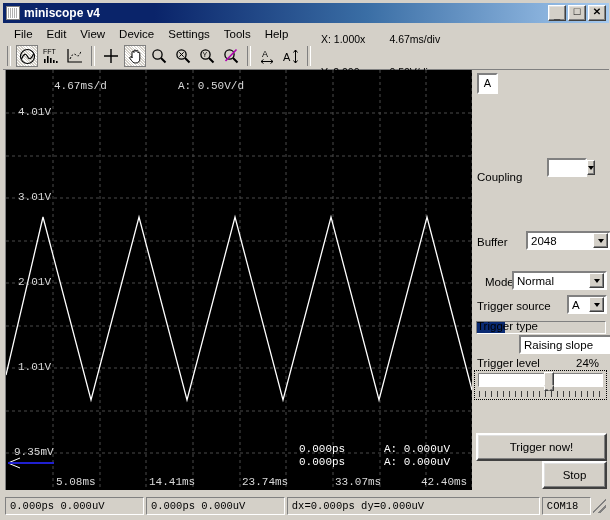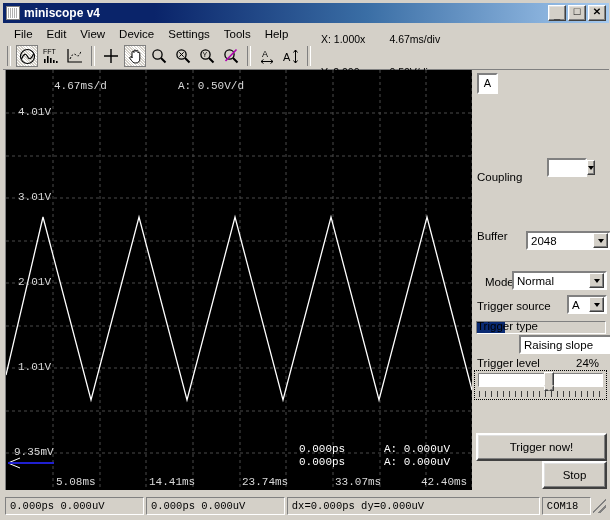--- a/index.html
+++ b/index.html
@@ -397,21 +397,21 @@
     <div class="chan-btn">A</div>
 
     <div class="lbl" style="left:5px;top:93px;margin-top:8px;">Coupling</div>
     <div class="combo" style="left:75px;top:88px;width:40px;padding-left:35px;">
       <div class="val">DC</div>
       <div class="arrow">
           <div class="tri-down"></div>
         </div>
     </div>
 
-    <div class="lbl" style="left:5px;top:160px;">Buffer</div>
+    <div class="lbl" style="left:5px;top:166px;">Buffer</div>
     <div class="combo" style="left:54px;top:161px;width:85px;">
       <div class="val">2048</div>
       <div class="arrow">
           <div class="tri-down"></div>
         </div>
     </div>
 
     <div class="progress">
       <div class="bar" id="bufbar" style="width: 22%;"></div>
     </div>

